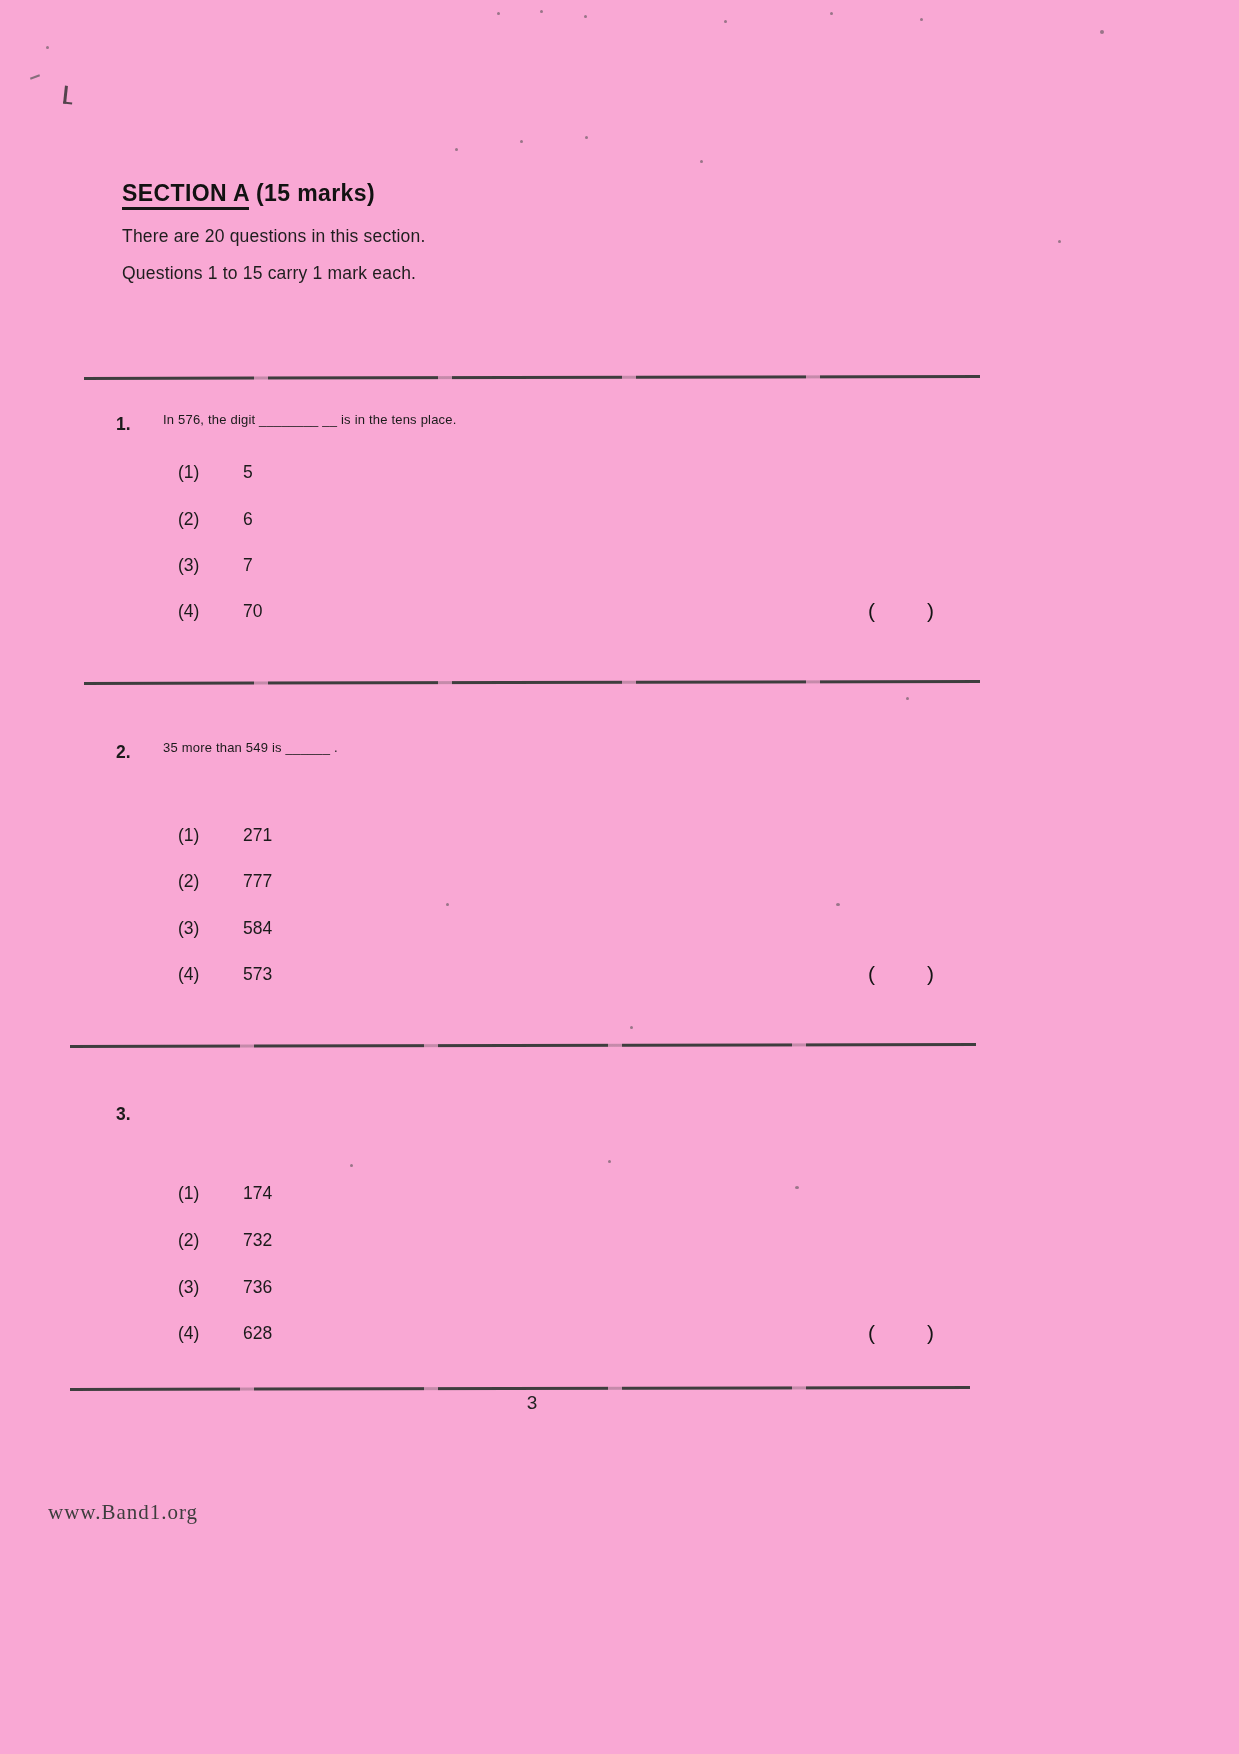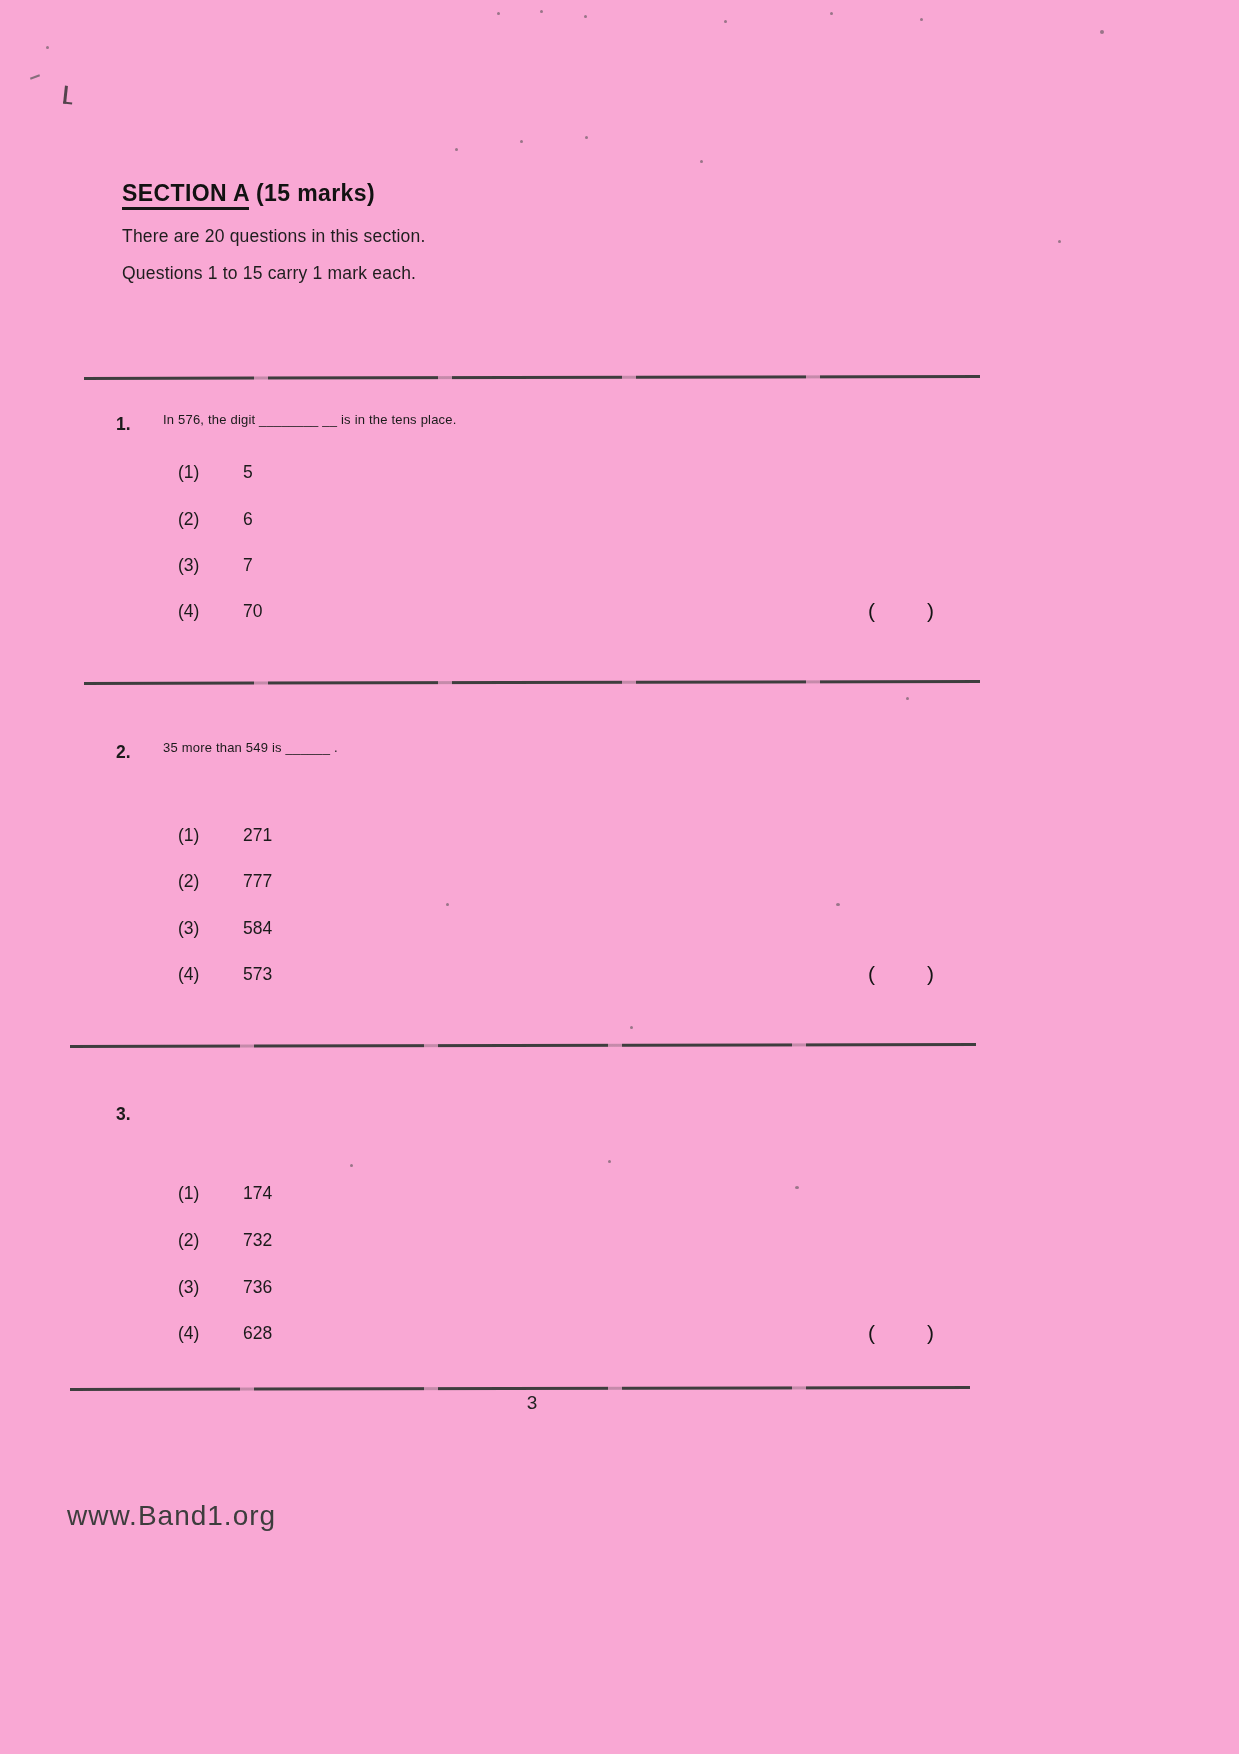--- a/index.html
+++ b/index.html
@@ -65,23 +65,23 @@
   .q0 .answer-bracket{top:191px}
   .q1q .answer-bracket{top:226px}
   .q2q .answer-bracket{top:223px}
   .answer-bracket .close { margin-left:52px; }
 
   .page-number {
     position:absolute; left:84px; top:1392px; width:896px;
     text-align:center; font-size:19px; color:#222;
   }
   .watermark {
-    position:absolute; left:67px; top:1500px;
-    font-family:Liberation Sans, sans-serif;
-    font-size:28px; color:#3d3d3d; letter-spacing:1px;
+    position:absolute; left:48px; top:1500px;
+    font-family:Liberation Serif, serif;
+    font-size:21px; color:#3d3d3d; letter-spacing:1px;
   }
 </style>
 </head>
 <body>
 
 <div class="page">
 
   <div class="corner-dash"></div>
   <div class="corner-artifact"></div>
   <div class="speck" style="left:497px;top:12px;width:3px;height:3px"></div>

